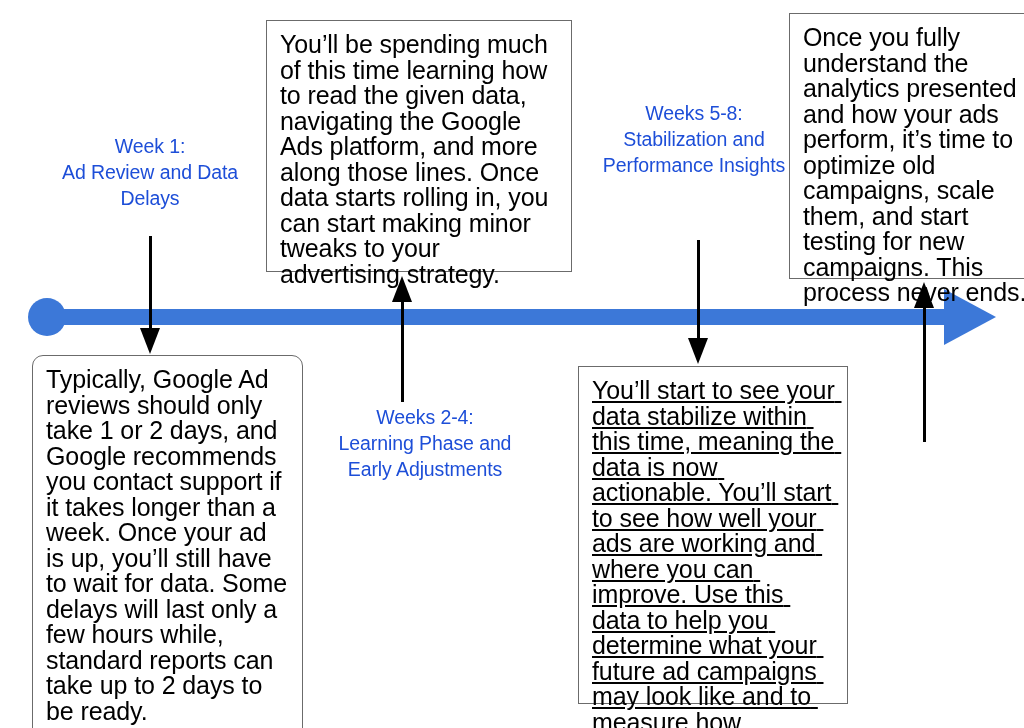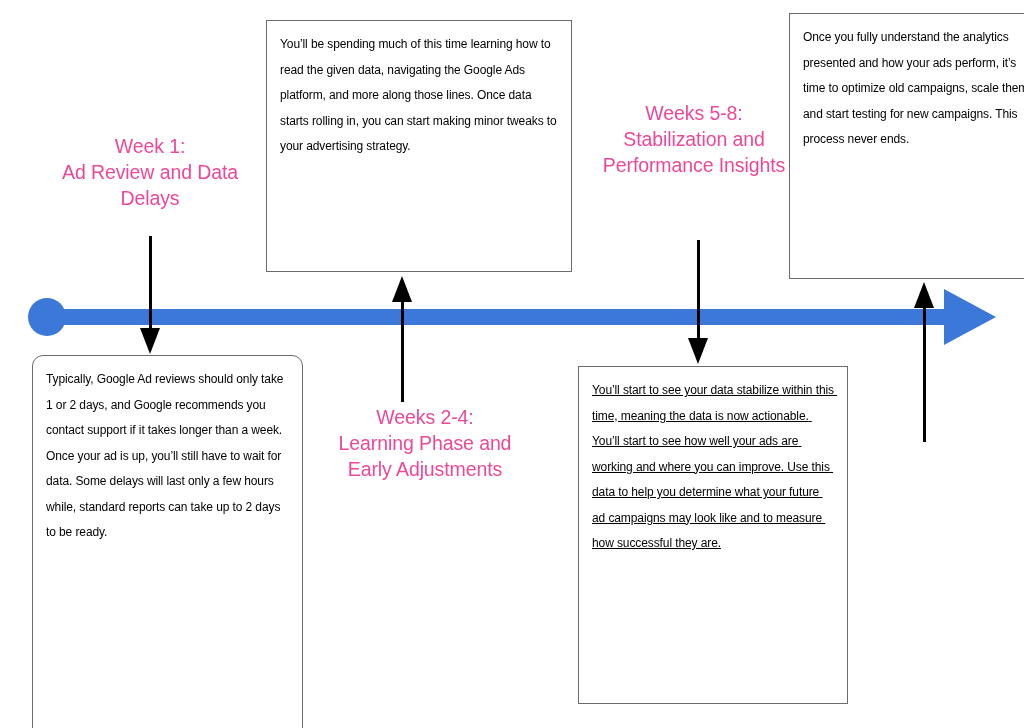--- a/index.html
+++ b/index.html
@@ -60,31 +60,31 @@
     border-bottom: 26px solid #000000;
   }
 
   
   .box {
     position: absolute;
     box-sizing: border-box;
     border: 1.2px solid #6b6b6b;
     background: #ffffff;
     color: #000000;
-    font-size: 12px;
+    font-size: 25px;
     line-height: 25.5px;
     padding: 11px 12px 8px 13px;
     white-space: pre-wrap;
     letter-spacing: -0.1px;
   }
 
   
   .caption {
     position: absolute;
-    color: #ec4899;
+    color: #1d4ed8;
     font-size: 19.5px;
     line-height: 26px;
     text-align: center;
     white-space: pre-line;
     letter-spacing: -0.1px;
   }
 </style>
 </head>
 <body>
 

